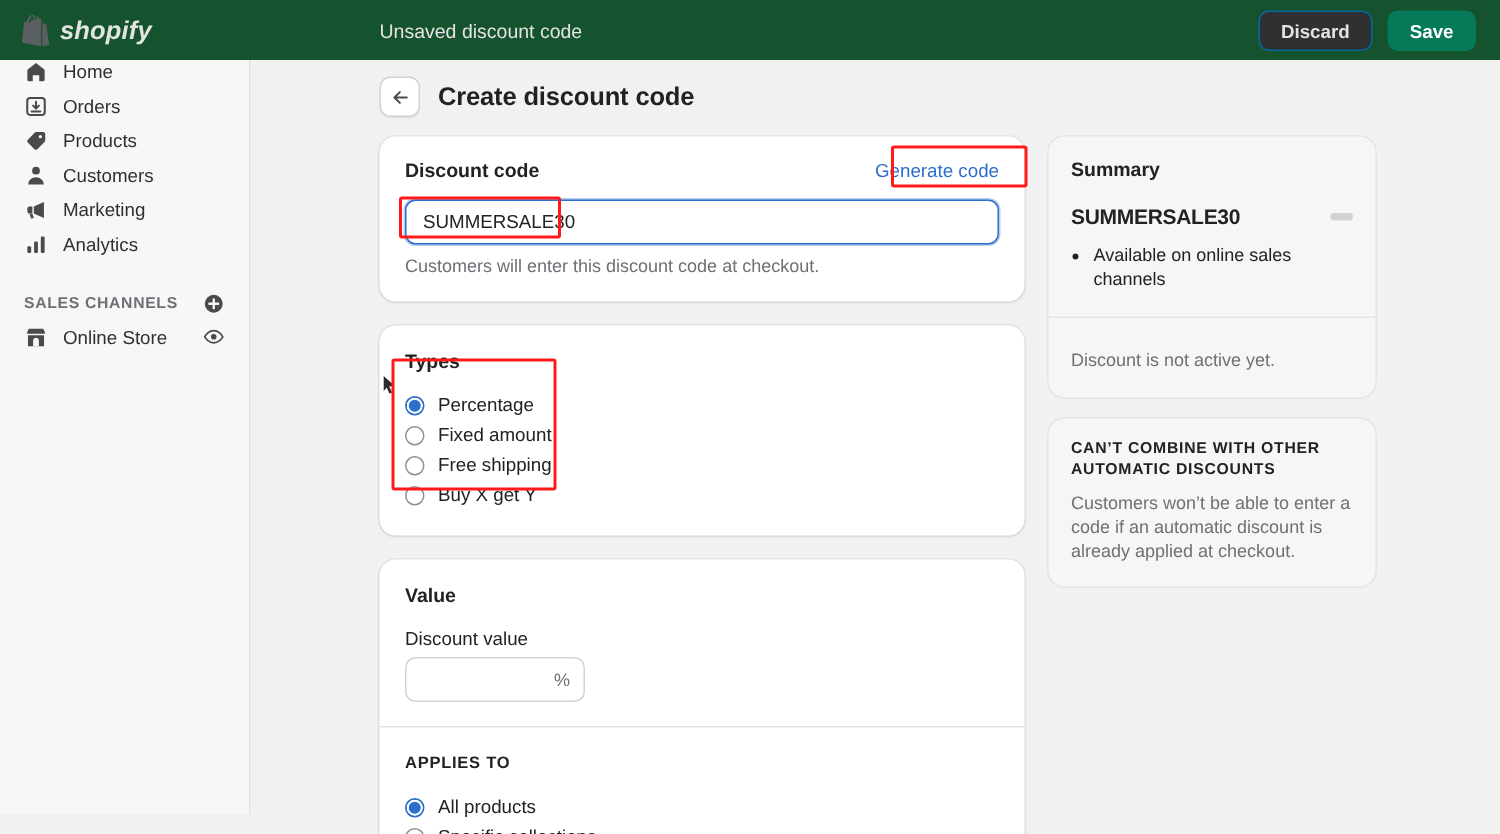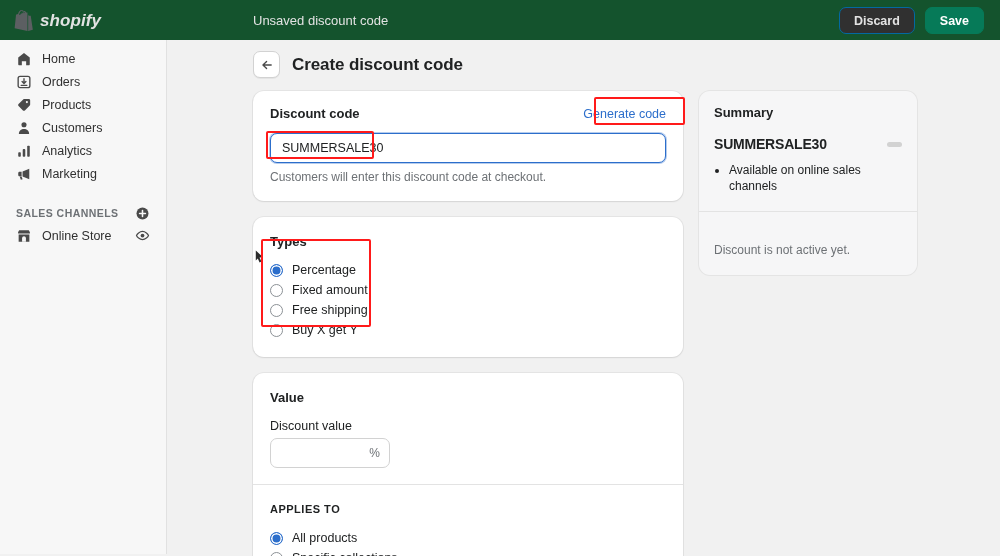--- a/index.html
+++ b/index.html
@@ -80,21 +80,21 @@
   }
   .btn-save {
     background: #067a58;
     color: #ffffff;
     border: 1px solid #067a58;
   }
 
   
   .sidebar {
     position: absolute;
-    top: 38px; left: 0;
+    top: 27px; left: 0;
     width: 167px; height: 516px;
     background: #f7f7f7;
     border-right: 1px solid #e1e1e1;
     padding-top: 9px;
     z-index: 20;
   }
   .nav-item {
     display: flex;
     align-items: center;
     height: 23px;
@@ -330,21 +330,21 @@
     font-weight: 700;
     letter-spacing: .5px;
     color: #202223;
     text-transform: uppercase;
     line-height: 14px;
   }
   .sum-body {
     font-size: 12px;
     color: #6d7175;
     line-height: 16px;
-    margin-top: 17px;
+    margin-top: 7px;
   }
 
   
   .anno {
     position: absolute;
     border: 2px solid #ff1a1a;
     border-radius: 2px;
     pointer-events: none;
     z-index: 60;
   }
@@ -404,34 +404,34 @@
     <div class="nav-item">
       <svg class="ic" viewBox="0 0 20 20">
         <circle cx="10" cy="6" r="3.2" fill="#4a4a4a"></circle>
         <path d="M3.6 17.4c0-3.5 2.9-6 6.4-6s6.4 2.5 6.4 6H3.6z" fill="#4a4a4a"></path>
       </svg>
       <span>Customers</span>
     </div>
 
     <div class="nav-item">
       <svg class="ic" viewBox="0 0 20 20">
+        <path d="M16.6 3.3v13.4L8.2 13V7l8.4-3.7z" fill="#4a4a4a"></path>
+        <path d="M7 7.1H4.4c-.9 0-1.6.8-1.6 1.7v2.4c0 1 .7 1.7 1.6 1.7H7V7.1z" fill="#4a4a4a"></path>
+        <path d="M4.6 13.2 6 17.3l2.3-.8-1.4-3.3H4.6z" fill="#4a4a4a"></path>
+      </svg>
+      <span>Marketing</span>
+    </div>
+
+    <div class="nav-item">
+      <svg class="ic" viewBox="0 0 20 20">
         <rect x="2.8" y="11.5" width="3.2" height="5.6" rx="1" fill="#4a4a4a"></rect>
         <rect x="8.4" y="7.6" width="3.2" height="9.5" rx="1" fill="#4a4a4a"></rect>
         <rect x="14" y="3.4" width="3.2" height="13.7" rx="1" fill="#4a4a4a"></rect>
       </svg>
       <span>Analytics</span>
-    </div>
-
-    <div class="nav-item">
-      <svg class="ic" viewBox="0 0 20 20">
-        <path d="M16.6 3.3v13.4L8.2 13V7l8.4-3.7z" fill="#4a4a4a"></path>
-        <path d="M7 7.1H4.4c-.9 0-1.6.8-1.6 1.7v2.4c0 1 .7 1.7 1.6 1.7H7V7.1z" fill="#4a4a4a"></path>
-        <path d="M4.6 13.2 6 17.3l2.3-.8-1.4-3.3H4.6z" fill="#4a4a4a"></path>
-      </svg>
-      <span>Marketing</span>
     </div>
 
 
 
     <div class="nav-spacer"></div>
 
     <div class="nav-section">
       <span class="nav-section-label">SALES CHANNELS</span>
       <svg class="trail" viewBox="0 0 20 20">
         <circle cx="10" cy="10" r="8" fill="#4a4a4a"></circle>
@@ -545,20 +545,26 @@
             <ul class="sum-bullets">
               <li>Available on online sales channels</li>
             </ul>
           </div>
           <div class="divider"></div>
           <div class="sum-pad" style="padding-top:13px;padding-bottom:17px;">
             <div class="sum-body">Discount is not active yet.</div>
           </div>
         </section>
 
+        <section class="sum-card">
+          <div class="sum-pad" style="padding-top:13px;padding-bottom:16px;">
+            <div class="sum-sub">CAN’T COMBINE WITH OTHER AUTOMATIC DISCOUNTS</div>
+            <div class="sum-body">Customers won’t be able to enter a code if an automatic discount is already applied at checkout.</div>
+          </div>
+        </section>
 
       </aside>
 
     </div>
   </div>
 
   <div class="anno" style="left:594px; top:97px; width:91px; height:28px;"></div>
   <div class="anno" style="left:266px; top:131px; width:108px; height:28px;"></div>
   <div class="anno" style="left:261px; top:239px; width:110px; height:88px;"></div>
 

